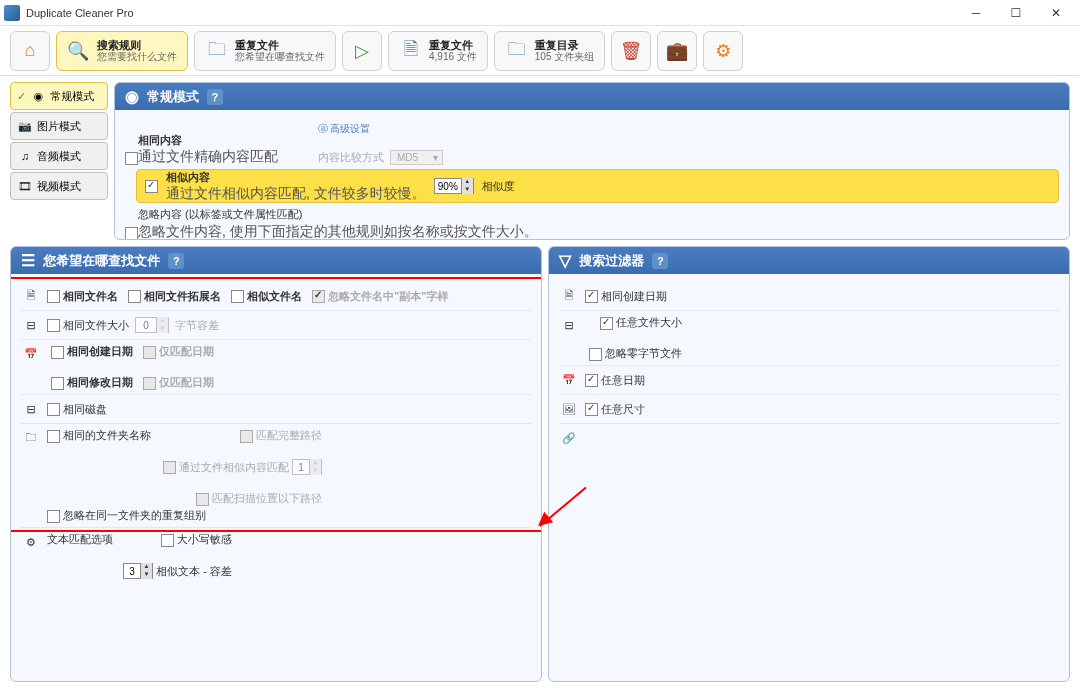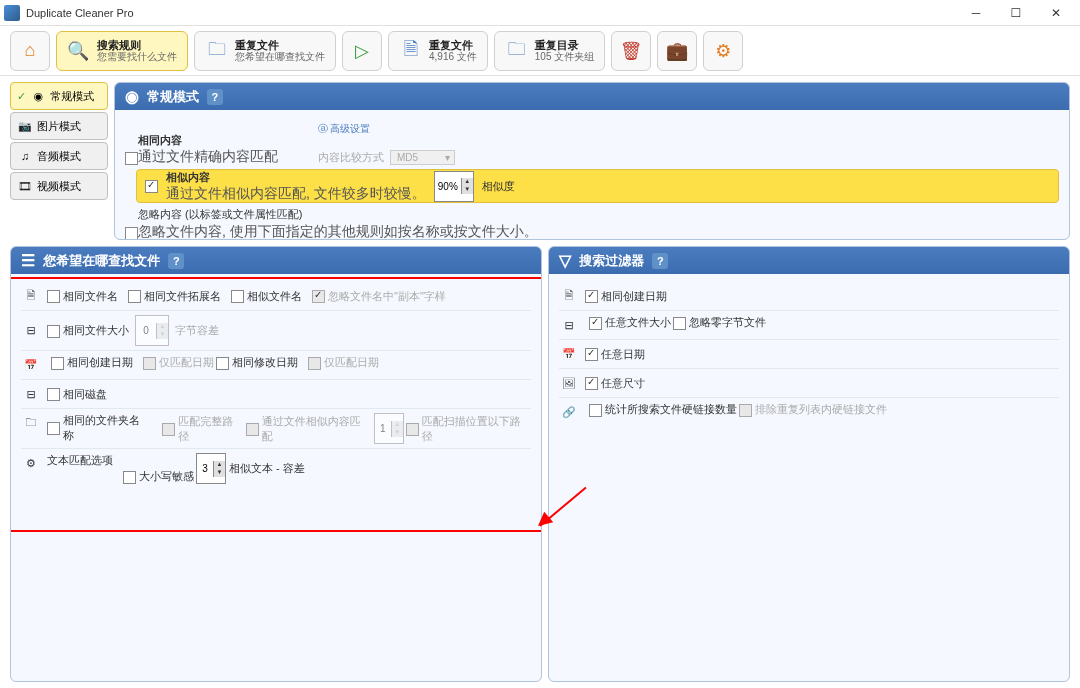--- a/index.html
+++ b/index.html
@@ -42,41 +42,41 @@
     .regular-panel { flex: 1; }
     .content-row { display: flex; align-items: flex-end; gap: 0; padding: 4px 0; }
     .cb { width: 13px; height: 13px; border: 1px solid #888; background: #fff; flex-shrink: 0; margin-top: 1px; }
     .cb.checked::after { content: "✓"; font-size: 10px; color: #333; display: block; margin-top: -2px; margin-left: 1px; }
     .cb.disabled { background: #e8e8e8; border-color: #aaa; }
     .content-text { line-height: 1.3; }
     .content-label { font-weight: bold; }
     .content-desc { color: #555; font-size: 14px; }
     
     .similar-box { background: #fde047; border: 1px solid #e0c040; border-radius: 4px; padding: 0 8px; display: flex; align-items: center; gap: 8px; flex-wrap: wrap; margin-left: 11px; }
-    .spinner { display: inline-flex; align-items: center; border: 1px solid #888; background: #fff; height: 31px; }
+    .spinner { display: inline-flex; align-items: center; border: 1px solid #888; background: #fff; height: 16px; }
     .spinner input { width: 26px; border: none; text-align: center; font-size: 10px; outline: none; }
     .spinner-btns { display: flex; flex-direction: column; width: 12px; height: 16px; }
     .spinner-btn { height: 8px; background: #e0e0e0; border-left: 1px solid #888; font-size: 6px; text-align: center; line-height: 7px; }
     .adv-link { color: #4a7cbf; font-size: 10px; display: flex; align-items: center; gap: 2px; }
-    .dropdown-dis { border: 1px solid #ccc; background: #f0f0f0; color: #aaa; padding: 1px 36px 1px 6px; font-size: 10px; position: relative; }
+    .dropdown-dis { border: 1px solid #ccc; background: #f0f0f0; color: #aaa; padding: 1px 24px 1px 6px; font-size: 10px; position: relative; }
     .dropdown-dis::after { content: "▾"; position: absolute; right: 4px; }
     
     
     .row2 { display: flex; gap: 6px; flex: 1; min-height: 0; }
     .options-panel { width: 532px; position: relative; }
     .filter-panel { flex: 1; }
     .red-box { position: absolute; top: 30px; left: -4px; width: 536px; height: 255px; border: 2px solid red; pointer-events: none; z-index: 5; }
     
     .option-group { display: flex; align-items: center; gap: 6px; padding: 4px 0; font-size: 11px; border-bottom: 1px solid #e0e8f0; }
     .option-group:last-child { border-bottom: none; }
     .opt-icon { width: 20px; height: 20px; display: flex; align-items: center; justify-content: center; flex-shrink: 0; }
-    .opt-items { display: flex; flex-wrap: wrap; gap: 10px; align-items: center; }
+    .opt-items { display: flex; flex-wrap: wrap; gap: 10px; align-items: center; font-weight: bold; }
     .opt-item { display: flex; align-items: center; gap: 3px; }
     .opt-disabled { color: #aaa; }
-    .opt-sub { display: flex; flex-direction: row; gap: 2px; margin-left: 4px; align-items: flex-end; }
+    .opt-sub { display: flex; flex-direction: column; gap: 16px; margin-left: 4px; align-items: flex-end; }
     .opt-multirow { display: flex; align-items: flex-start; gap: 6px; padding: 4px 0; border-bottom: 1px solid #e0e8f0; }
     
     
     .arrow { position: absolute; left: 540px; top: 525px; z-index: 10; }
     .arrow-line { width: 60px; height: 2px; background: red; transform: rotate(-40deg); transform-origin: left center; }
     .arrow-head { position: absolute; left: -2px; top: -6px; width: 0; height: 0; border-right: 14px solid red; border-top: 7px solid transparent; border-bottom: 7px solid transparent; transform: rotate(-40deg); transform-origin: left center; }
     
     .hdr-icon { color: #fff; font-size: 16px; }
   </style>
 </head>
@@ -310,20 +310,24 @@
                         <div class="spinner-btn">▼</div>
                       </div>
                     </div>
                 </div>
                 <div class="opt-item">
                     <div class="cb disabled"></div>
                     <span>匹配扫描位置以下路径</span>
                   </div>
               </div>
             </div>
+            <div class="opt-item">
+                <div class="cb"></div>
+                <span>忽略在同一文件夹的重复组别</span>
+              </div>
           </div>
         </div>
         <div class="opt-multirow" style="border-bottom:none;">
           <span class="opt-icon">⚙</span>
           <span>文本匹配选项</span>
           <div class="opt-sub">
             <div class="opt-item">
                 <div class="cb"></div>
                 <span>大小写敏感</span>
               </div>
@@ -378,30 +382,20 @@
         </div>
         <div class="option-group">
           <span class="opt-icon">🖼</span>
           <div class="opt-item">
               <div class="cb checked"></div>
               <span>任意尺寸</span>
             </div>
         </div>
         <div class="opt-multirow" style="border-bottom:none;">
           <span class="opt-icon">🔗</span>
-          <div class="opt-sub">
-            <div class="opt-item">
-                <div class="cb"></div>
-                <span>统计所搜索文件硬链接数量</span>
-              </div>
-            <div class="opt-item opt-disabled">
-                <div class="cb disabled"></div>
-                <span>排除重复列表内硬链接文件</span>
-              </div>
-          </div>
         </div>
       </div>
     </div>
   </div>
 </div>
 
 <div class="arrow">
   <div class="arrow-head"></div>
   <div class="arrow-line"></div>
 </div>

